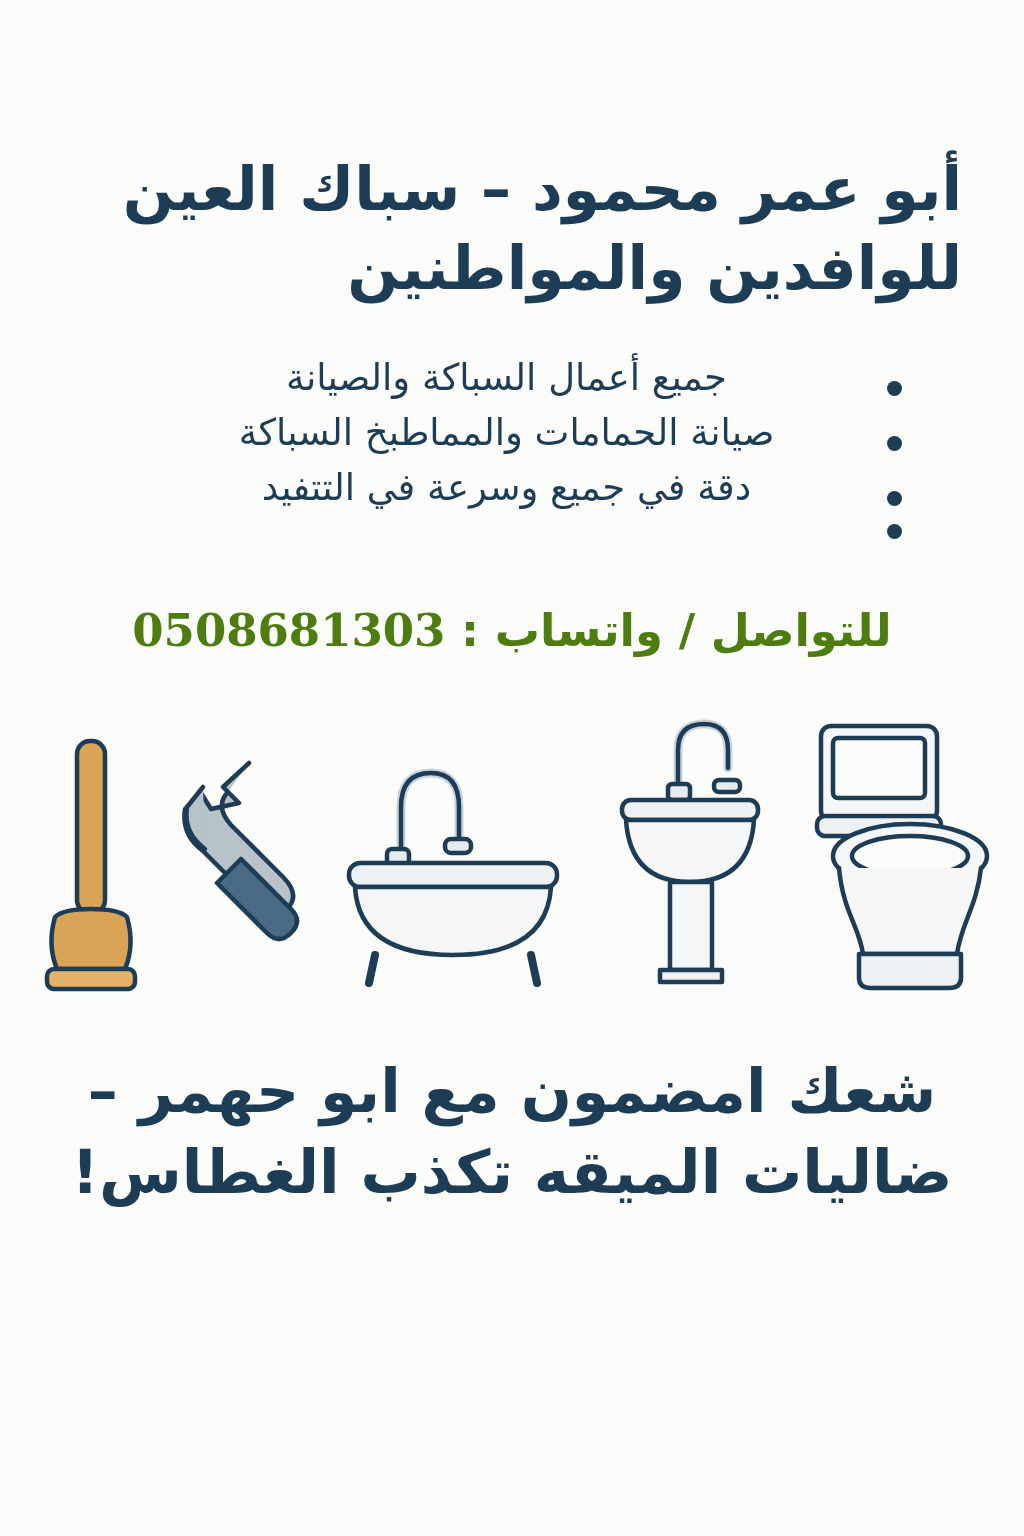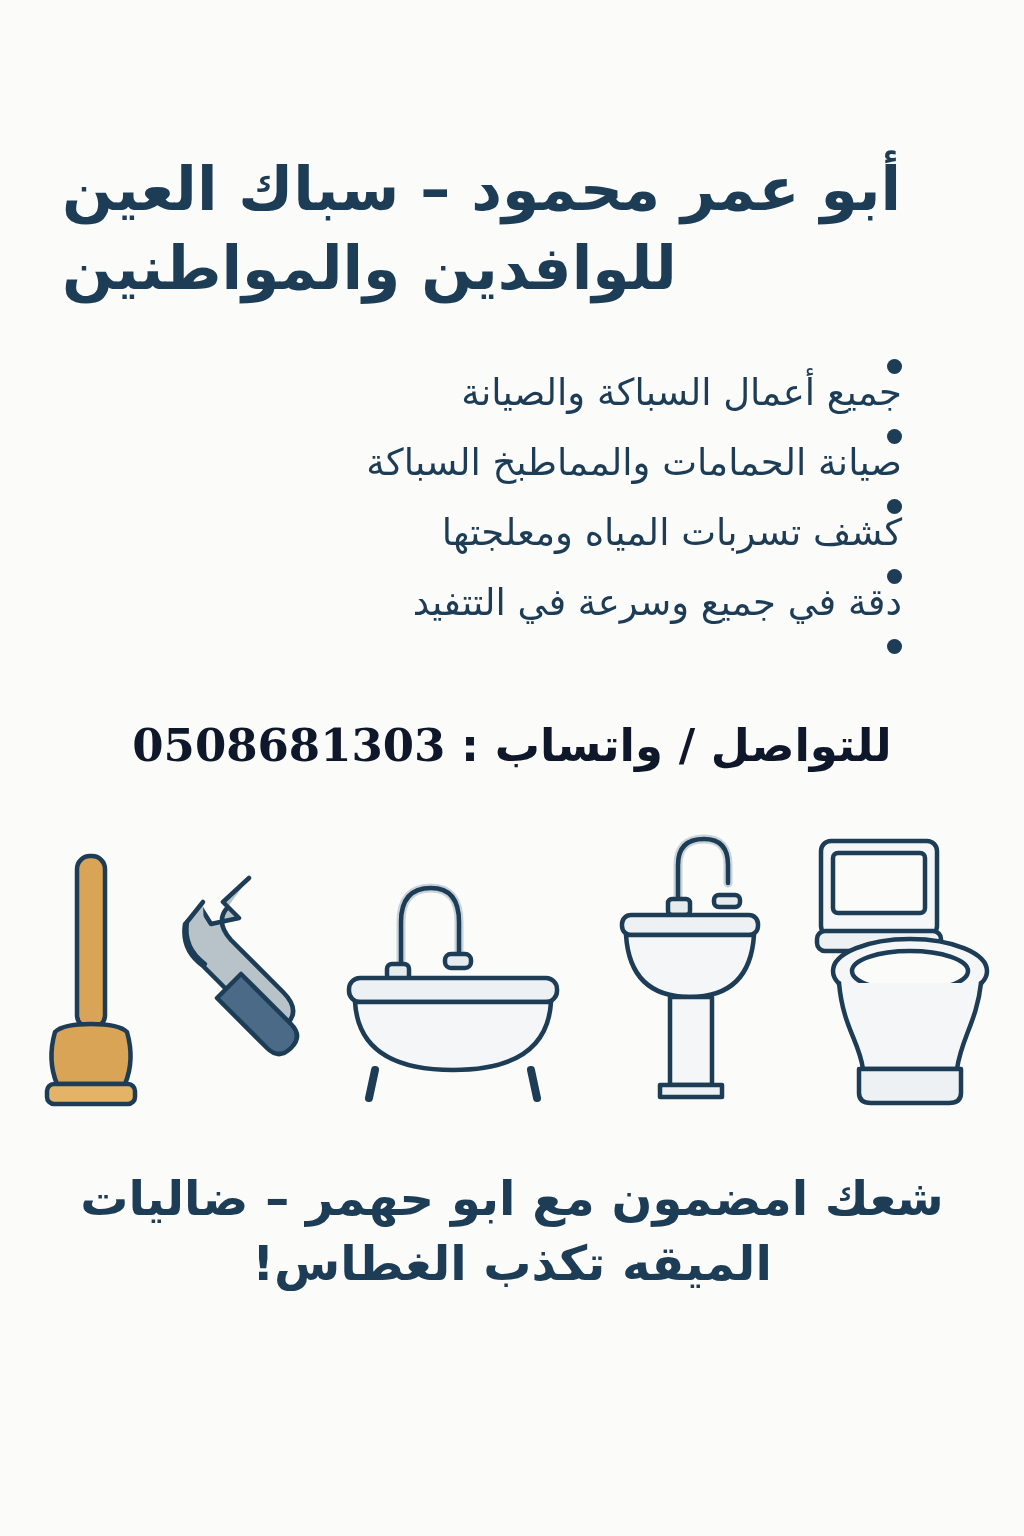--- a/index.html
+++ b/index.html
@@ -21,66 +21,65 @@
     background: #fbfbfa;
     display: flex;
     flex-direction: column;
     align-items: center;
     box-sizing: border-box;
     padding: 0 40px;
   }
   .headline {
     margin-top: 150px;
     width: 900px;
-    text-align: left;
+    text-align: right;
     font-size: 60px;
     font-weight: bold;
     line-height: 1.32;
     color: #1d3c56;
     letter-spacing: 0px;
   }
   .services {
     margin-top: 42px;
     width: 780px;
     list-style: none;
     padding: 0;
     margin-left: auto;
     margin-right: auto;
   }
   .service-item {
     display: flex;
-    align-items: flex-start;
+    align-items: flex-end;
     justify-content: flex-start;
     font-size: 37px;
     line-height: 1.0;
     padding: 9px 0;
     color: #1d3c56;
     direction: rtl;
-    flex-direction: column;
   }
   .bullet {
     width: 15px;
     height: 15px;
     background: #1d3c56;
     border-radius: 50%;
     flex: 0 0 auto;
     margin-left: 26px;
   }
   .service-text {
     flex: 1 1 auto;
     text-align: center;
     padding-left: 30px;
   }
   .contact {
     margin-top: 40px;
     width: 900px;
     text-align: center;
     font-size: 45px;
     font-weight: bold;
-    color: #0f172a;
+    color: #4d7c0f;
     direction: rtl;
   }
   .contact .num {
     font-family: "DejaVu Serif", "Liberation Serif", serif;
     font-weight: bold;
     letter-spacing: 1px;
   }
   .icons-row {
     margin-top: 38px;
     width: 900px;
@@ -88,45 +87,41 @@
     display: flex;
     align-items: flex-end;
     justify-content: center;
     gap: 26px;
   }
   .icon-box { flex: 0 0 auto; }
   .footer {
     margin-top: 46px;
     width: 900px;
     text-align: center;
-    font-size: 48px;
+    font-size: 60px;
     font-weight: bold;
     line-height: 1.35;
     color: #1d3c56;
   }
 </style>
 </head>
 <body>
 
 <div class="poster">
 
   <div class="headline">أبو عمر محمود – سباك العين للوافدين والمواطنين</div>
 
   <ul class="services">
     <li class="service-item">
       <span class="bullet"></span>
       <span class="service-text">جميع أعمال السباكة والصيانة</span>
     </li>
     <li class="service-item">
       <span class="bullet"></span>
       <span class="service-text">صيانة الحمامات والمماطبخ السباكة</span>
-    </li>
-    <li class="service-item">
-      <span class="bullet"></span>
-      <span class="service-text">كشف تسربات المياه ومعلجتها</span>
     </li>
     <li class="service-item">
       <span class="bullet"></span>
       <span class="service-text">دقة في جميع وسرعة في التتفيد</span>
     </li>
     <li class="service-item">
       <span class="bullet"></span>
     </li>
   </ul>
 

